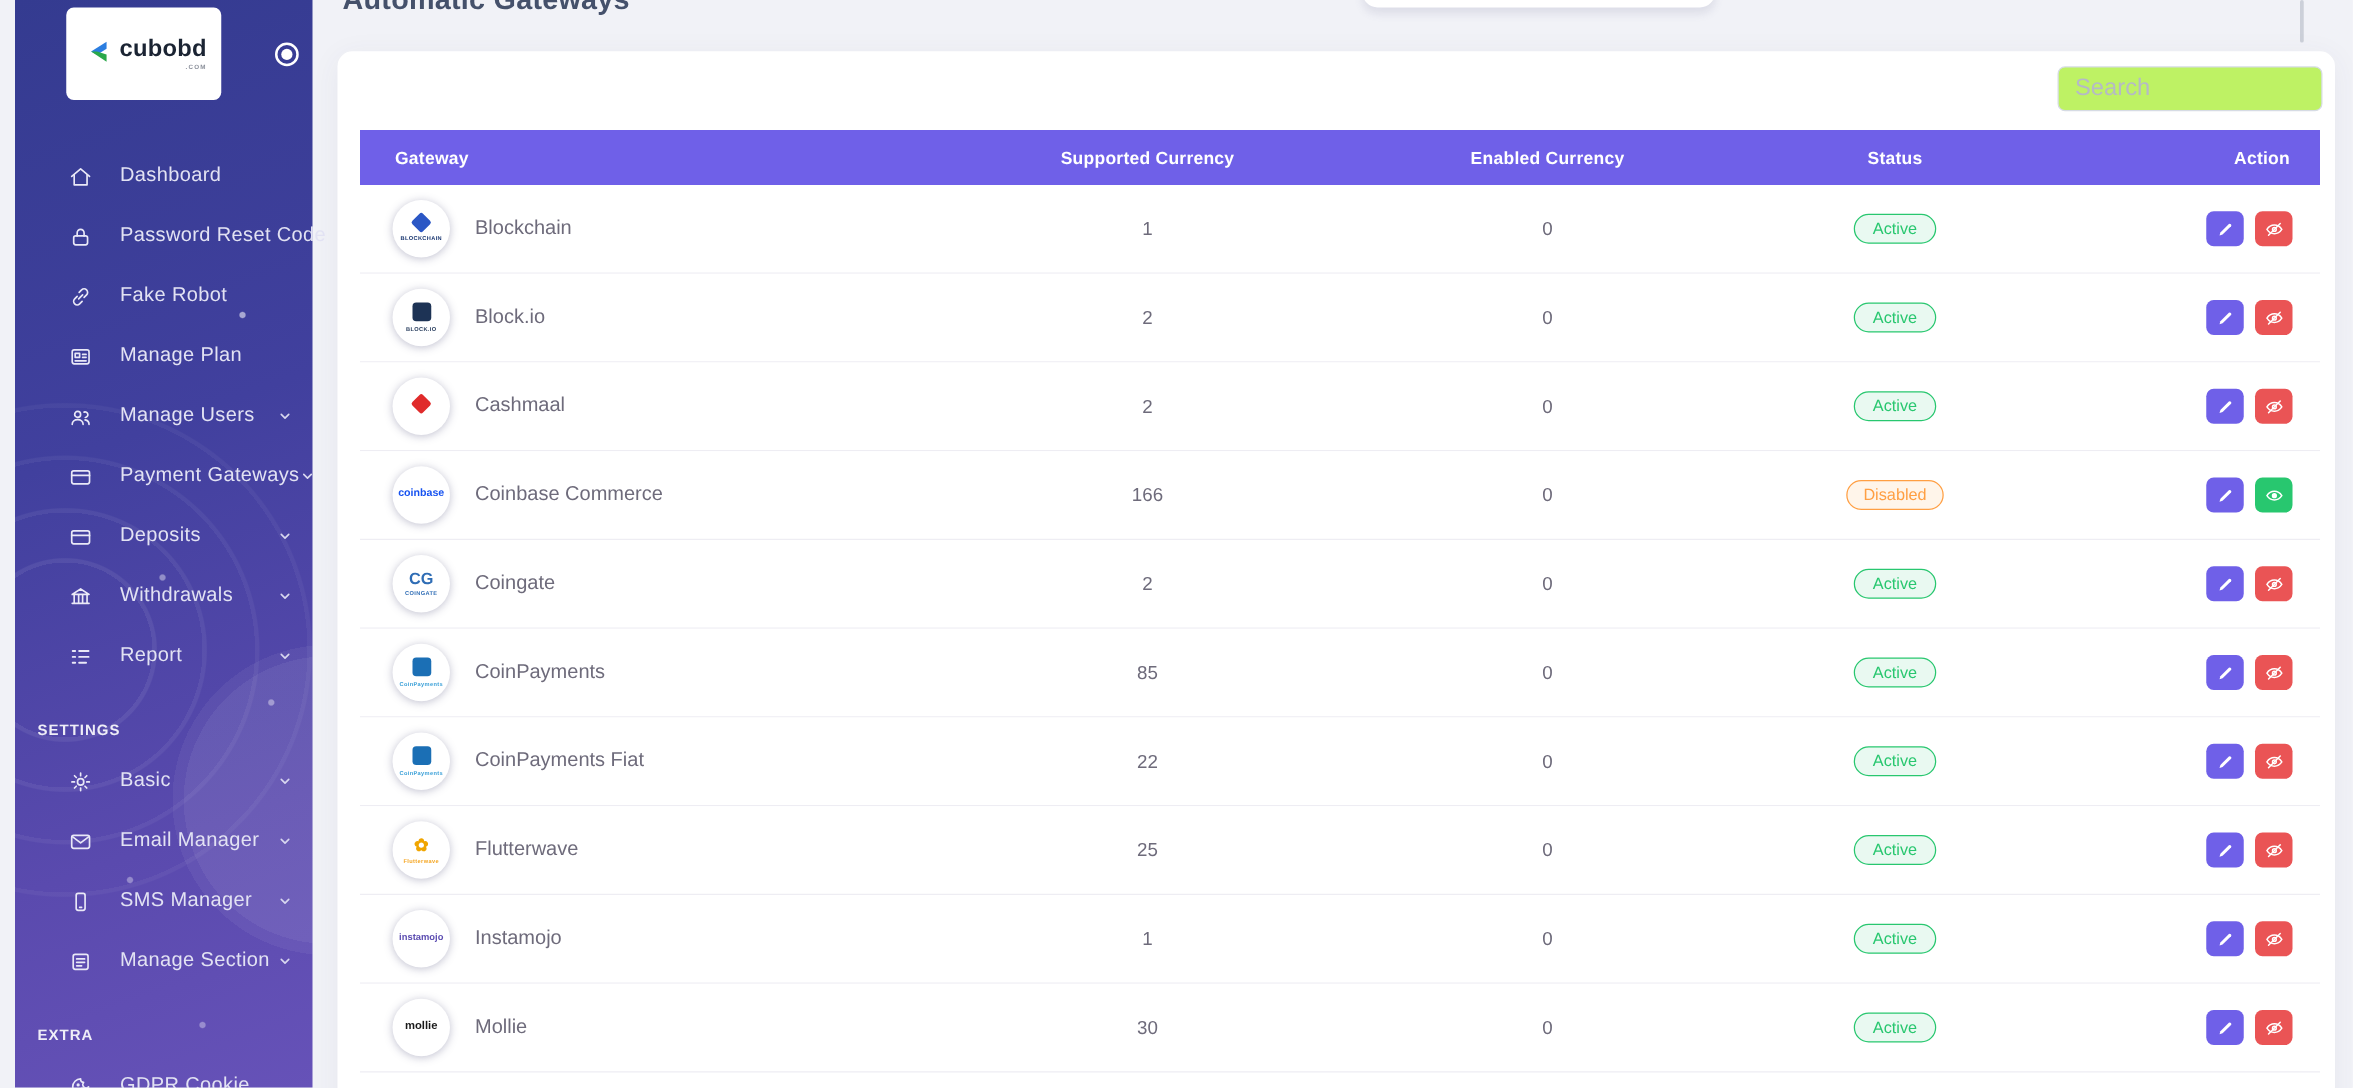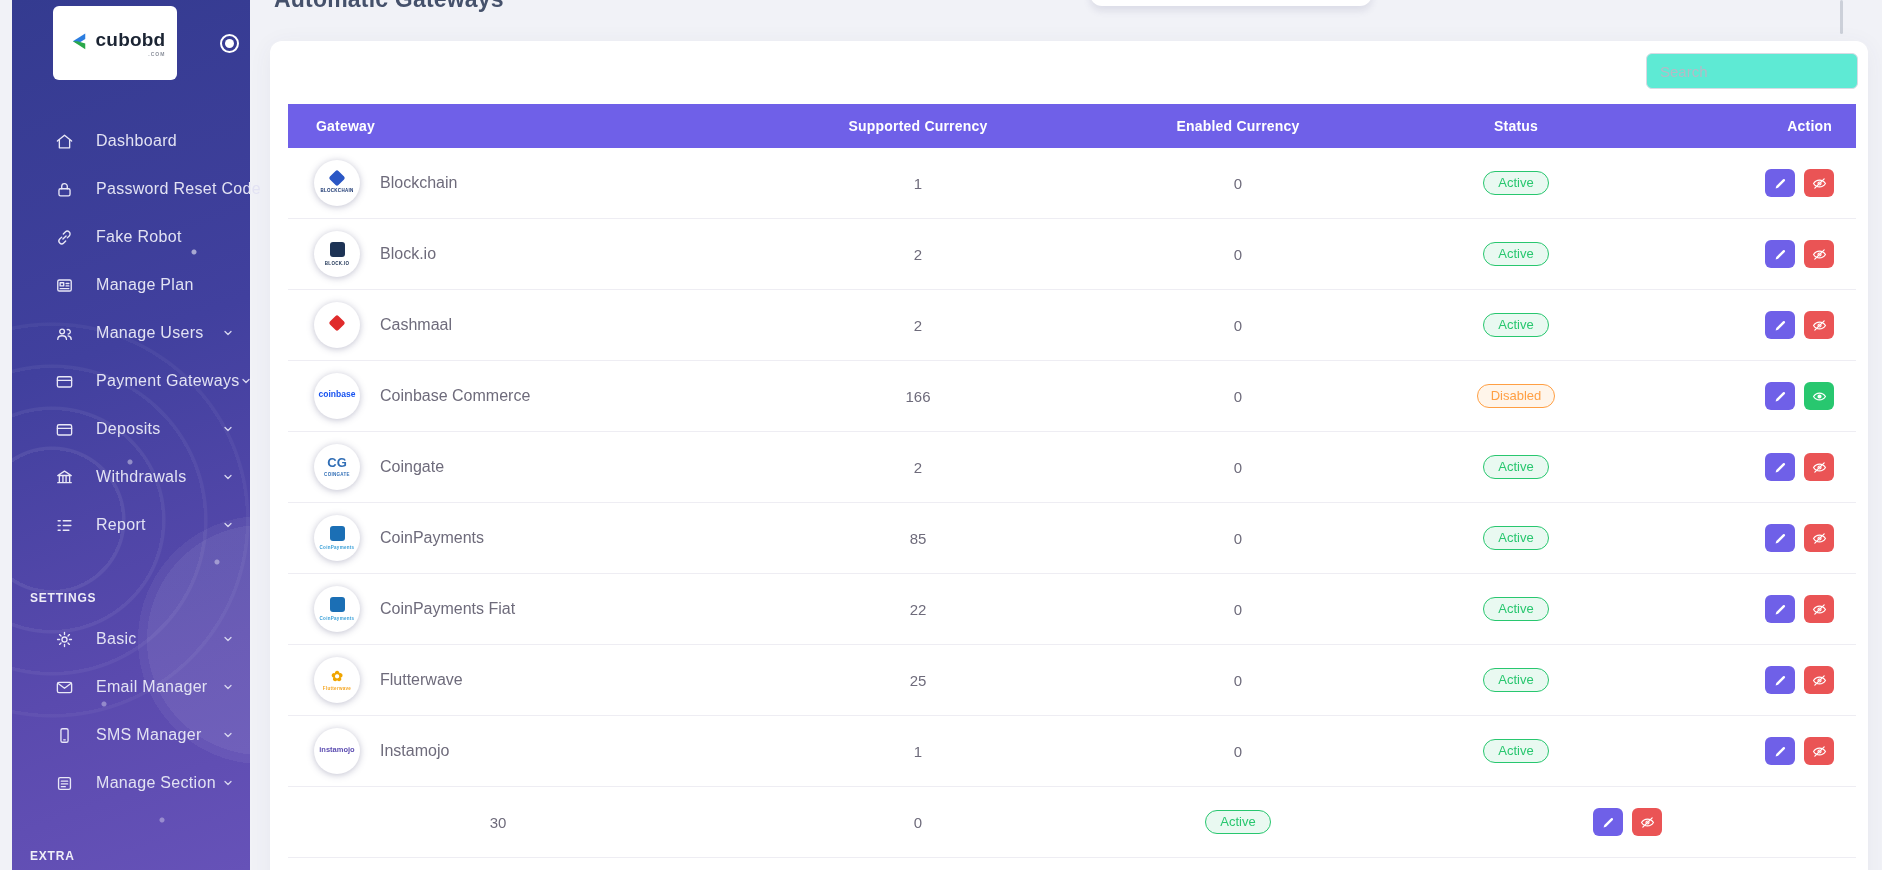--- a/index.html
+++ b/index.html
@@ -26,34 +26,34 @@
   .logo-word { font-size:19px; font-weight:700; color:#1b2433; letter-spacing:.2px; line-height:1; }
   .logo-sub { display:block; font-size:5px; font-weight:700; color:#8a8f9a; text-align:right; margin-top:1px; letter-spacing:1px; }
   .side-toggle { position:absolute; right:11px; top:34px; width:19px; height:19px; border-radius:50%;
     border:2px solid #fff; background:transparent; display:flex; align-items:center; justify-content:center; cursor:pointer; }
   .side-toggle::after { content:""; width:9px; height:9px; border-radius:50%; background:#fff; }
   .nav { position:absolute; left:0; top:117px; width:100%; }
   .s-item { height:48px; display:flex; align-items:center; padding:0 16px 0 18px; color:#e2e2f3; cursor:pointer;margin-left:24px; }
   .s-icon { width:20px; height:20px; margin-right:22px; display:flex; align-items:center; justify-content:center; color:#e9e8f7; flex:0 0 20px; }
   .s-label { font-size:16px; font-weight:500; letter-spacing:.3px; white-space:nowrap; }
   .s-chevron { margin-left:auto; color:#d8d7ef; display:flex; }
-  .s-heading { font-size:12px; font-weight:700; letter-spacing:.8px; color:rgba(255,255,255,.9); padding:0 18px; margin:42px 0 10px; }
+  .s-heading { font-size:12px; font-weight:700; letter-spacing:.8px; color:rgba(255,255,255,.9); padding:0 18px; margin:28px 0 10px; }
 
   
   .main { position:absolute; left:238px; top:0; width:1644px; height:870px; background:#f1f2f7; }
   .page-title { position:absolute; left:36px; top:-14px; font-size:23px; font-weight:700; color:#45516b; letter-spacing:.2px; }
   .top-cut { position:absolute; left:852px; top:-16px; width:282px; height:22px; background:#fff; border-radius:0 0 12px 12px;
     box-shadow:0 5px 7px rgba(100,100,140,.14); }
   .edge-mark { position:absolute; left:1602px; top:0; width:3px; height:34px; background:#ccd0d9; border-radius:2px; }
 
   .card { position:absolute; left:32px; top:41px; width:1598px; height:1060px; background:#fff; border-radius:12px;
     box-shadow:0 4px 24px rgba(60,60,100,.06); }
   .search-row { display:flex; justify-content:flex-end; padding:12px 10px 0 0; }
   .search-input { width:212px; height:36px; border:1px solid #d6dbe4; border-radius:6px; padding:0 13px;
-    font-size:15px; color:#5e6470; outline:none; background:#5eead4; font-family:"Liberation Sans",sans-serif; }
+    font-size:19px; color:#5e6470; outline:none; background:#bef264; font-family:"Liberation Sans",sans-serif; }
   .search-input::placeholder { color:#b5bac6; }
 
   .table { margin:15px 12px 0 18px; }
   .thead { display:grid; grid-template-columns:420px 420px 220px 336px 1fr; align-items:center; height:44px;
     background:#6f60e8; color:#fff; font-size:14px; font-weight:700; letter-spacing:.2px; }
   .thead .th-gateway { padding-left:28px; }
   .th-center { text-align:center; }
   .th-action { text-align:right; padding-right:24px; }
 
   .trow { display:grid; grid-template-columns:420px 420px 220px 336px 1fr; align-items:center; height:71px;
@@ -595,20 +595,28 @@
                   <circle cx="12" cy="12" r="2.4"></circle>
                   <path d="M4.5 19.5 19.5 4.5"></path>
                 </svg>
               </span>
 
           </button>
         </div>
       </div>
 
       <div class="trow">
+        <div class="cell-gw">
+          <span class="gw-logo" data-logotype="text">
+
+            <span class="gw-text" style="color: rgb(26, 26, 26); font-size: 9px;">mollie</span>
+            <span class="gw-sub"></span>
+          </span>
+          <span class="gw-name">Mollie</span>
+        </div>
         <div class="cell-num">30</div>
         <div class="cell-num">0</div>
         <div class="cell-status"><span class="badge" data-status="active">Active</span></div>
         <div class="cell-action">
           <button class="btn btn-edit" style="background: rgb(111, 96, 232);">
               <span class="ic">
                 <svg width="13" height="13" viewBox="0 0 24 24" fill="#fff">
                   <path d="M3 21l1.3-4.5L16.8 4a2.3 2.3 0 0 1 3.2 3.2L7.5 19.7 3 21z"></path>
                 </svg>
               </span>

